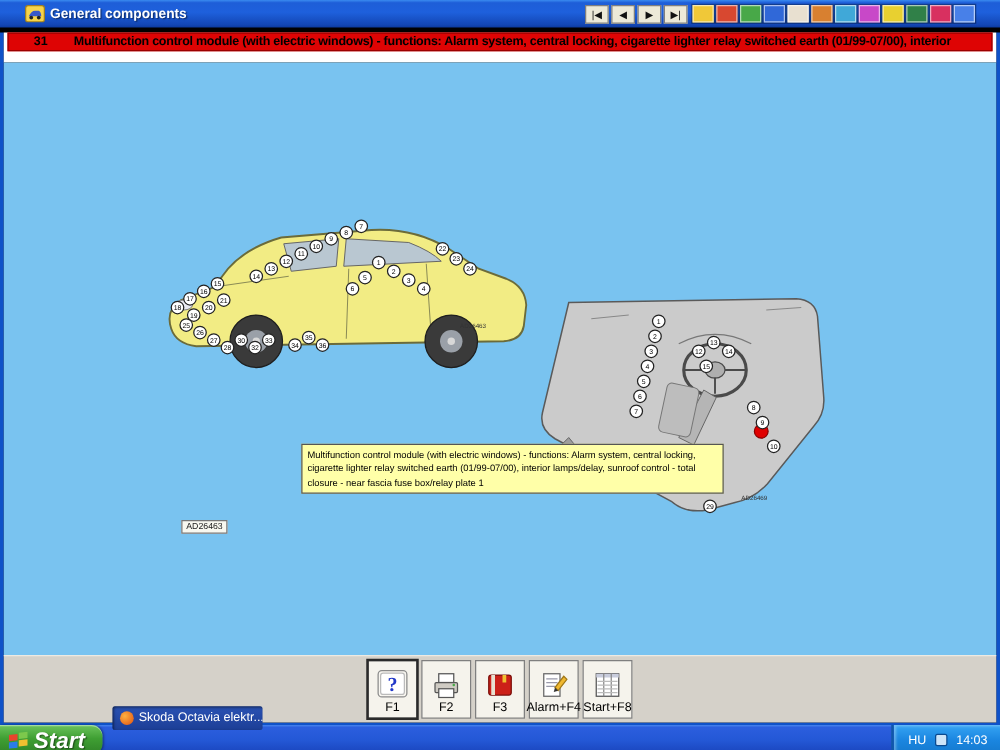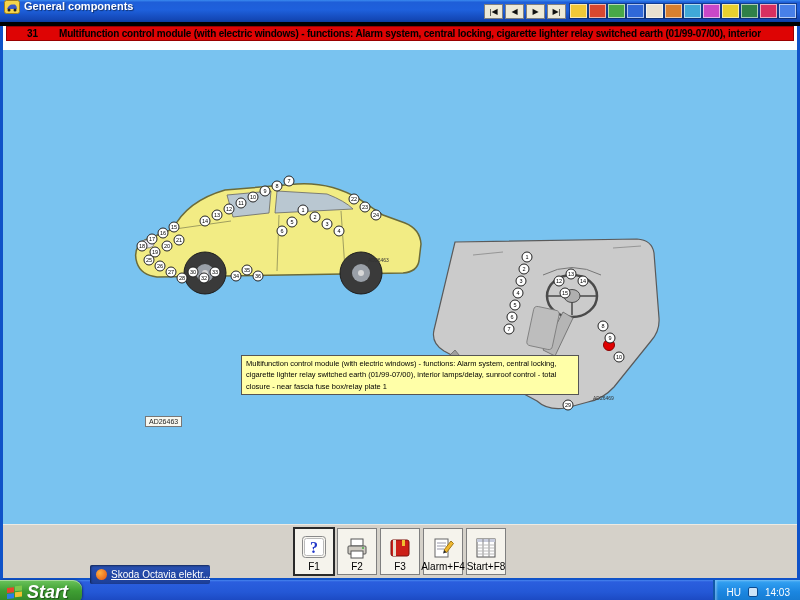--- a/index.html
+++ b/index.html
@@ -5,21 +5,21 @@
   * { box-sizing: border-box; margin: 0; padding: 0; }
   body {
     width: 800px; height: 600px; margin: 0; overflow: hidden;
     font-family: "Liberation Sans", "DejaVu Sans", sans-serif;
     background: #000;
   }
   
   .titlebar {
     height: 22px;
     background: linear-gradient(180deg,#3A8BF0 0%,#1E5ED8 10%,#1E60DC 45%,#1346B4 90%,#0C3A9E 100%);
-    display: flex; gap: 4px; padding: 0 4px;
+    display: flex; align-items: center; gap: 4px; padding: 0 20px;
   }
   .title { color:#fff; font-size:11px; font-weight:bold; text-shadow:1px 1px 1px rgba(0,0,0,.5); white-space:nowrap; }
   .tb-spacer { flex:1; }
   .nav-group, .icon-row { display:flex; gap:2px; align-items:center; }
   .nav-btn {
     width:19px; height:15px; background:#ECE9D8; border:1px solid #7F7F7F;
     font-size:8px; line-height:13px; text-align:center; color:#111; cursor:default;
   }
   .tb-tile { width:17px; height:14px; border:1px solid rgba(255,255,255,.6); box-shadow:0 0 0 1px rgba(0,0,0,.35); }
   
@@ -71,21 +71,21 @@
     background: linear-gradient(180deg,#6CC45C 0%,#3F9F33 45%,#2F8127 100%);
     box-shadow: inset 0 1px 0 rgba(255,255,255,.4), 1px 0 2px rgba(0,0,0,.4);
     cursor:default;
   }
   .start-label { color:#fff; font-size:18px; font-weight:bold; font-style:italic; text-shadow:1px 1px 1px rgba(0,0,0,.45); }
   .tasks { display:flex; gap:3px; margin-left:8px; }
   .task {
     height:19px; display:flex; align-items:center; gap:4px; padding:0 6px;
     border-radius:2px; font-size:10px; color:#fff; white-space:nowrap; overflow:hidden; cursor:default;
   }
-  .task1 { width:120px; background:linear-gradient(180deg,#2A52B4,#1C3E96); box-shadow:inset 1px 1px 2px rgba(0,0,0,.5);text-decoration:underline; }
+  .task1 { width:120px; background:linear-gradient(180deg,#2A52B4,#1C3E96); box-shadow:inset 1px 1px 2px rgba(0,0,0,.5); }
   .task2 { width:106px; background:linear-gradient(180deg,#79A8F2,#4A7CE0); box-shadow:inset 0 1px 0 rgba(255,255,255,.35);margin-top:36px; }
   .task-icon1 { width:11px; height:11px; border-radius:50%; background:radial-gradient(circle at 35% 35%,#FFB040,#E05010); flex:none; }
   .task-icon2 { width:11px; height:11px; border-radius:50%; background:linear-gradient(135deg,#F0F0F0,#8A94A0); border:1px solid #5A6470; flex:none; }
   .tray {
     margin-left:auto; height:24px; display:flex; align-items:center; gap:7px;
     padding:0 10px 0 12px; color:#fff; font-size:10px;
     background: linear-gradient(180deg,#35A4F4 0%,#1B86E0 50%,#1478CC 100%);
     border-left:2px solid #1058A8; box-shadow: inset 2px 1px 2px rgba(255,255,255,.3);
   }
   .tray-icon { width:10px; height:10px; background:#CDE4F8; border:1px solid #0A4A90; border-radius:2px; }

